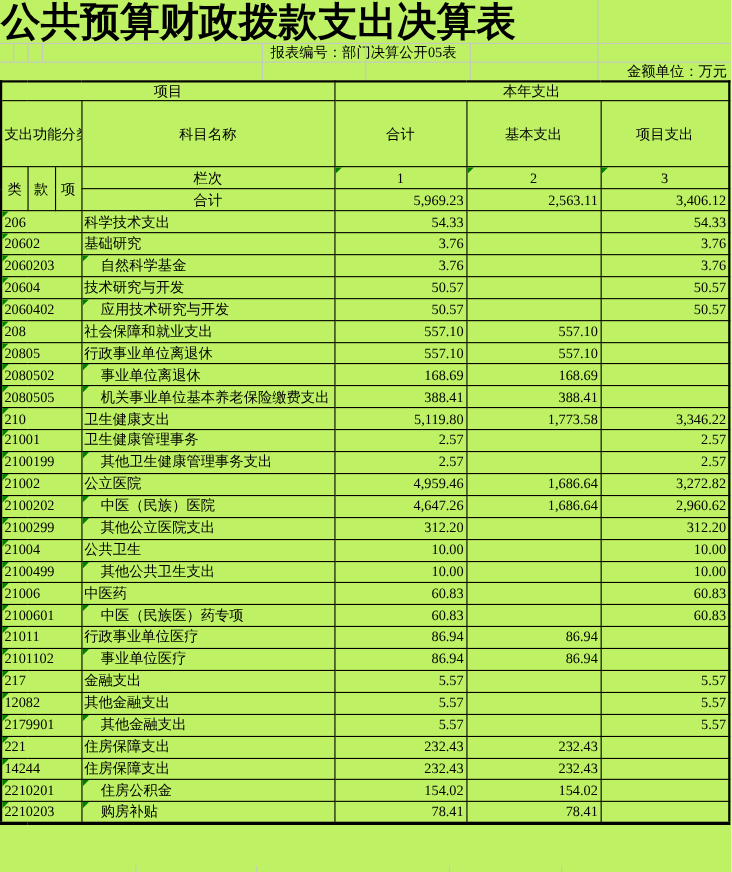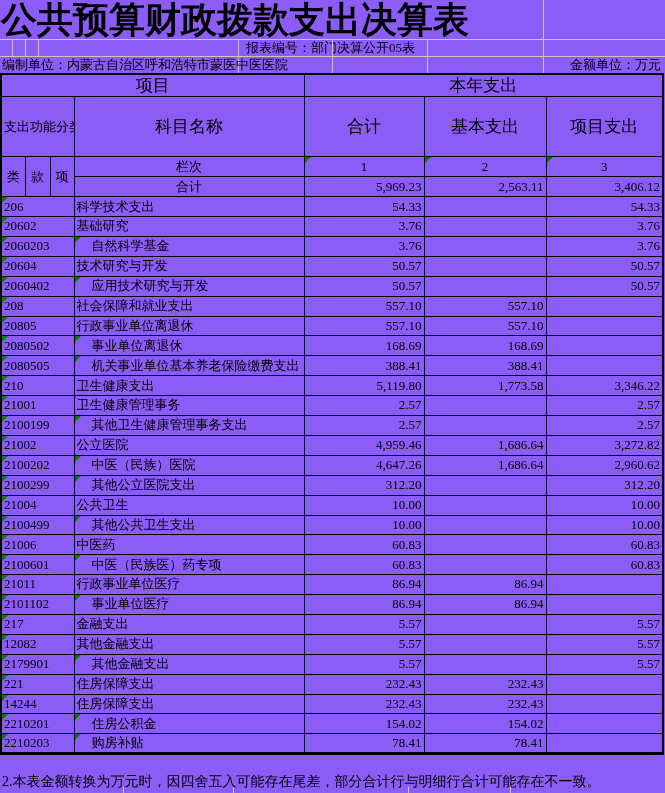--- a/index.html
+++ b/index.html
@@ -1,21 +1,21 @@
 <!DOCTYPE html>
 <html><head>
 <meta charset="utf-8">
 <style>
   * { margin: 0; padding: 0; box-sizing: border-box; }
   html,body { background: #fff; }
   .page {
     position: relative;
     width: 665px;
     height: 793px;
-    background: #8b5cf6;
+    background: #bef264;
     font-family: "Liberation Serif", serif;
     color: #000;
     overflow: hidden;
   }
   
   .title-row {
     position: absolute; top: 0; left: 0; width: 665px; height: 40px;
     border-bottom: 1px solid #c6c6c6;
   }
   .title-row h1 {
@@ -47,21 +47,21 @@
     border: 1px solid #000;
     overflow: hidden; white-space: nowrap;
     padding: 0 2px;
     line-height: 1.25;
   }
   td.ctr { text-align: center; }
   td.num { text-align: right; padding-right: 3px; font-size: 13px; }
   td.code { text-align: left; padding-left: 2px; position: relative; }
   td.name { text-align: left; padding-left: 3px; position: relative; margin-left: 44px; }
   td.name.sub { padding-left: 17px; }
-  td.hdr { text-align: center; font-size: 17px; }
+  td.hdr { text-align: center; font-size: 13px; }
   td.codehdr { text-align: center; font-size: 13px; white-space: normal; line-height: 1.45; padding: 0 2px; }
   tr.r-projhdr { height: 17px; }
   tr.r-bighdr  { height: 60px; }
   tr.r-lanci   { height: 20px; }
   tr.r-total   { height: 20px; }
   tr.r-data    { height: 19.9px; }
   td.relcell { position: relative; }
   .tri {
     position: absolute; top: 0; left: 0; width: 0; height: 0;
     border-top: 6px solid #008000;
@@ -99,21 +99,20 @@
     <div class="gl" style="left:427px;"></div>
     <div class="gl" style="left:543px;"></div>
     <span>报表编号：部门决算公开05表</span>
   </div>
 
   <div class="meta-row2">
     <div class="gl" style="left:238px;"></div>
     <div class="gl" style="left:332px;"></div>
     <div class="gl" style="left:427px;"></div>
     <div class="gl" style="left:543px;"></div>
-    <span class="left">编制单位：内蒙古自治区呼和浩特市蒙医中医医院</span>
     <span class="right">金额单位：万元</span>
   </div>
 
   <table class="main">
     <colgroup>
       <col style="width:24px">
         <col style="width:25px">
         <col style="width:24px">
       <col style="width:230px">
         <col style="width:120px">
@@ -342,20 +341,19 @@
       <td class="code" colspan="3"><span class="tri" style="border-top-color: rgb(0, 128, 0);"></span><span>2210203</span></td>
       <td class="name sub"><span class="tri" style="border-top-color: rgb(0, 128, 0);"></span><span>购房补贴</span></td>
       <td class="num">78.41</td>
       <td class="num">78.41</td>
       <td class="num"></td>
     </tr>
       </tbody>
   </table>
 
   <div class="note2">
-    <span>2.本表金额转换为万元时，因四舍五入可能存在尾差，部分合计行与明细行合计可能存在不一致。</span>
     <span class="stub" style="left:123px;"></span>
     <span class="stub" style="left:233px;"></span>
     <span class="stub" style="left:408px;"></span>
     <span class="stub" style="left:510px;"></span>
   </div>
 
 </div>
 
 </body></html>

